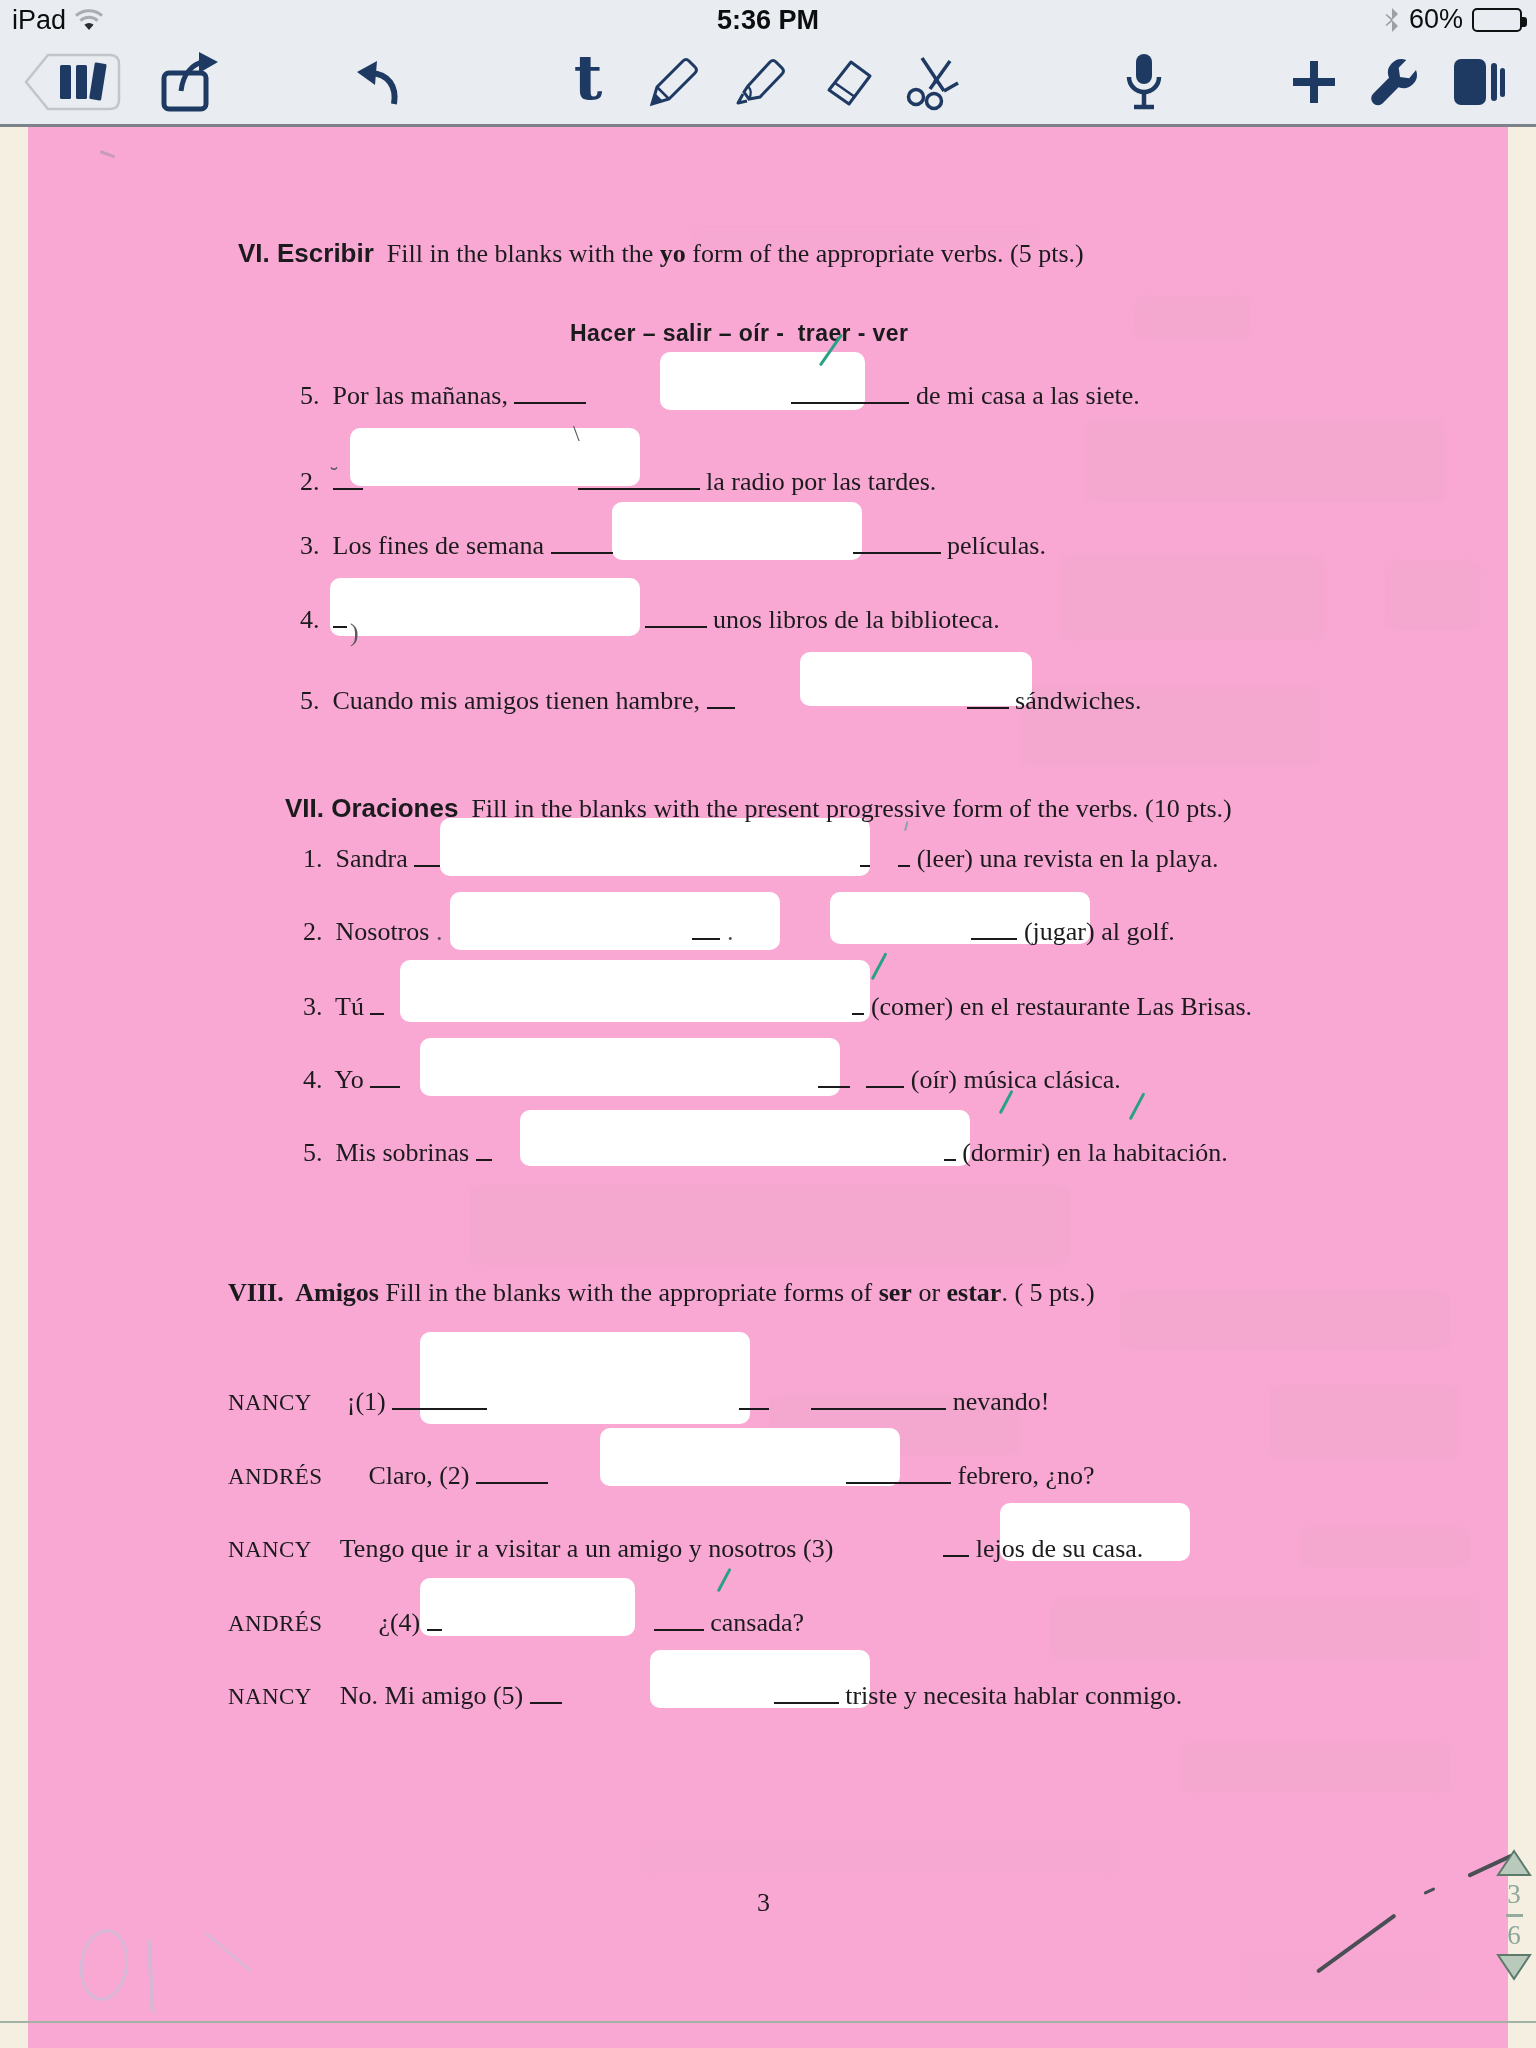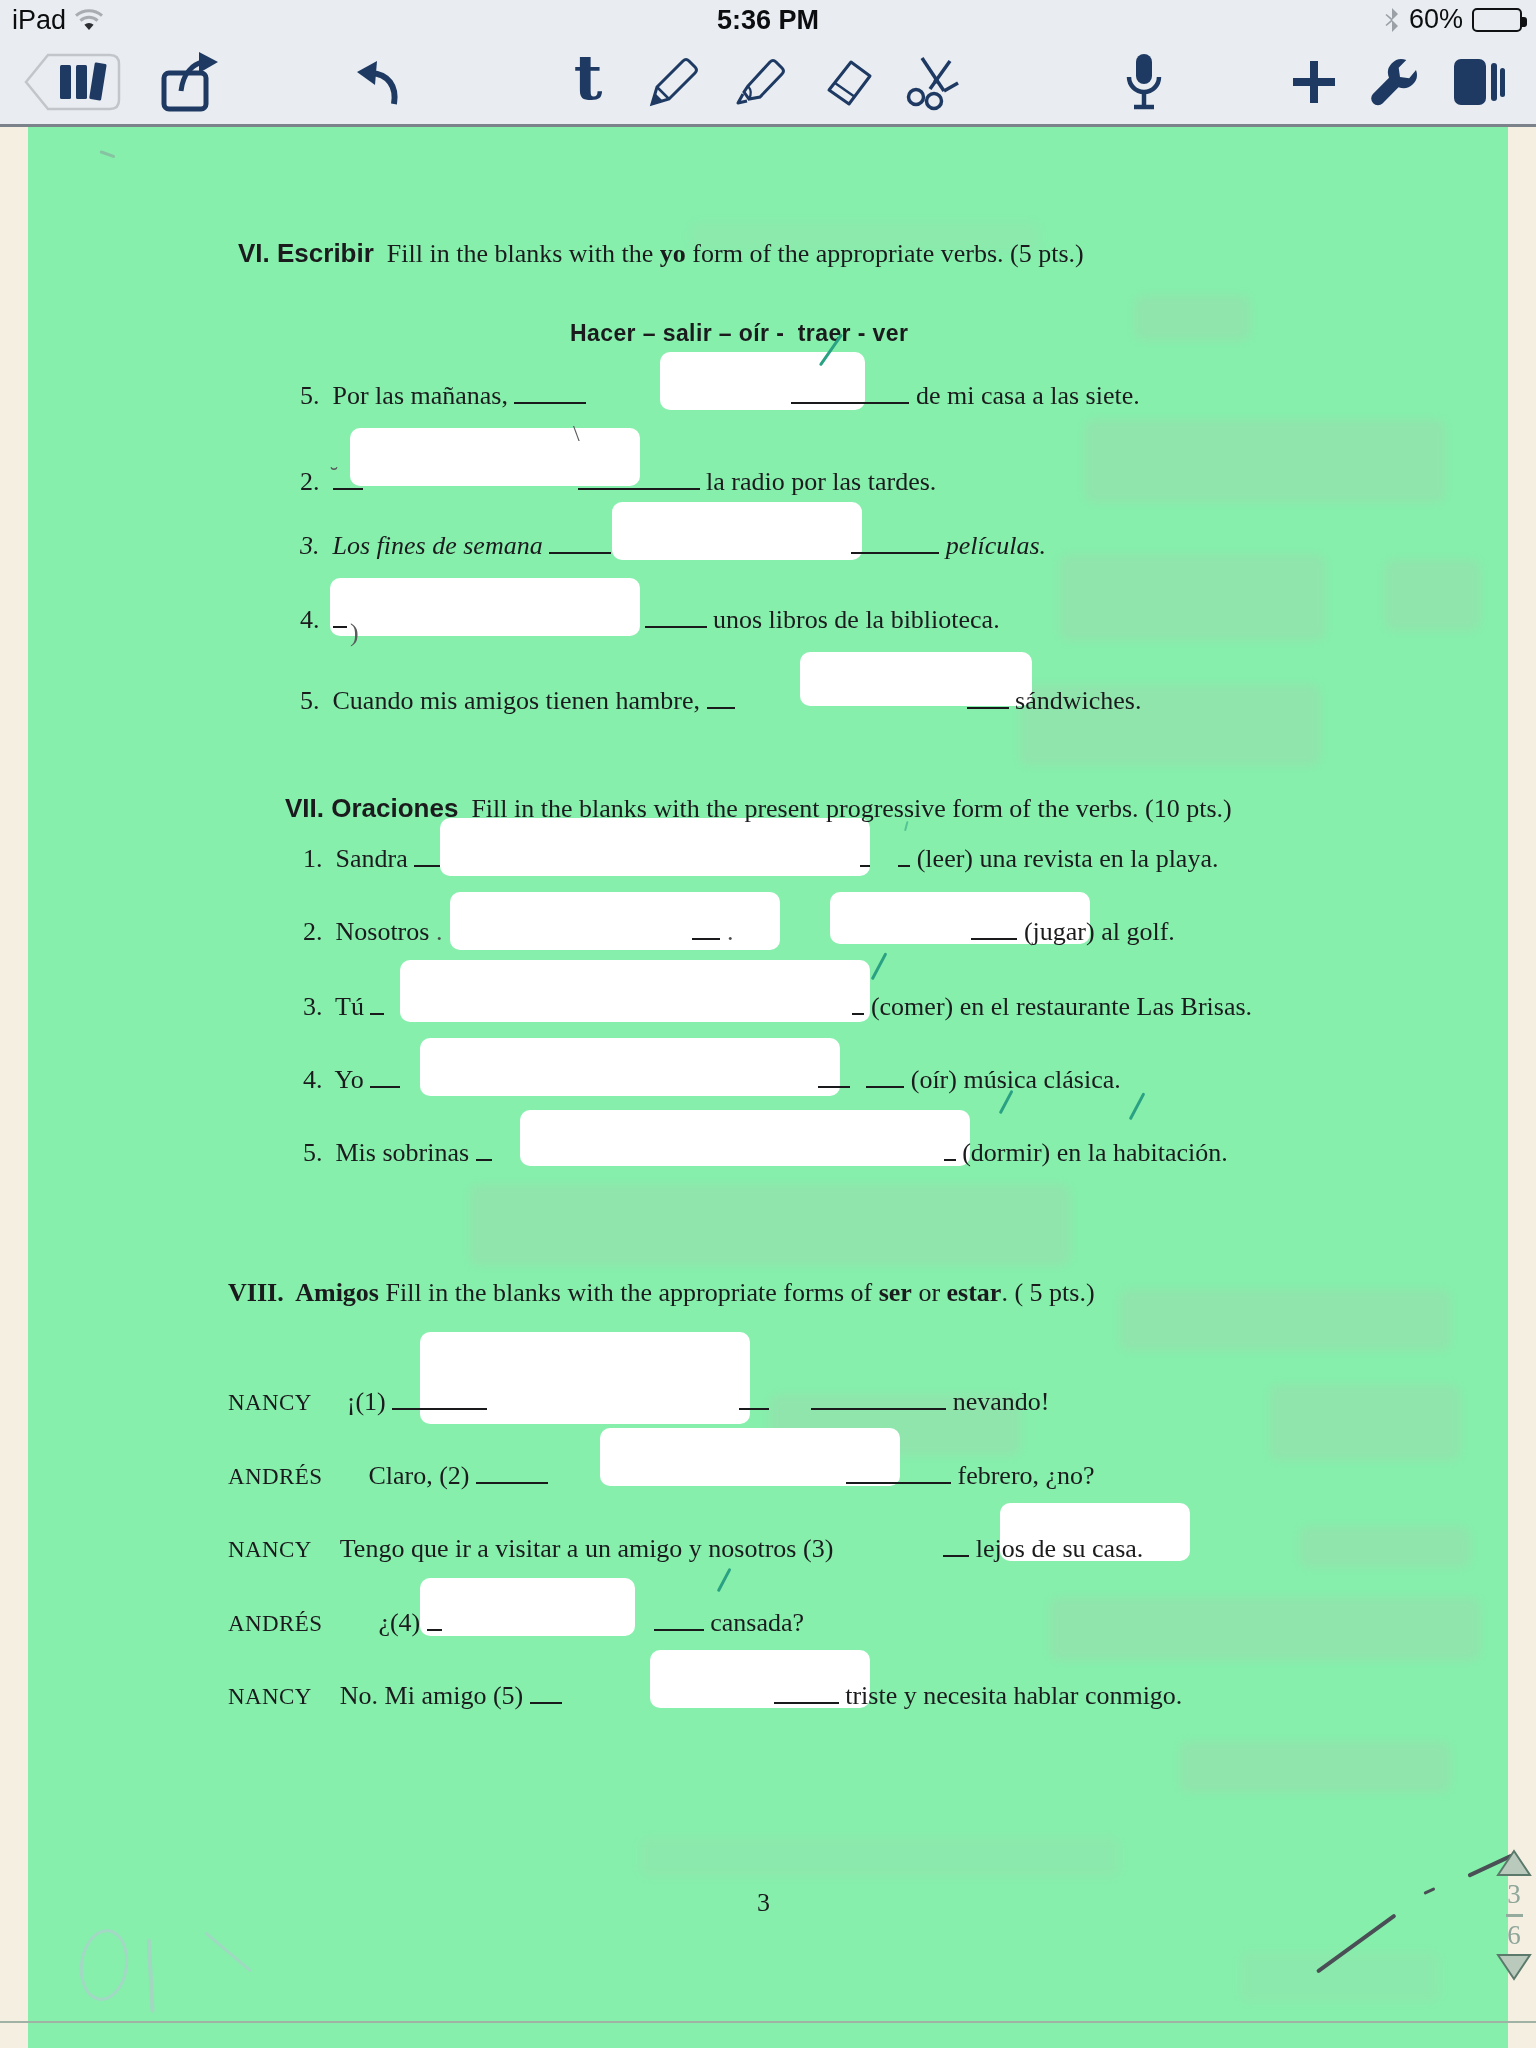--- a/index.html
+++ b/index.html
@@ -20,21 +20,21 @@
   .st-left{position:absolute;left:12px;top:5px;font-size:27px;color:#0c0d0e;display:flex;align-items:center;gap:8px;}
   .st-center{position:absolute;left:0;top:5px;width:1536px;text-align:center;font-size:27px;font-weight:700;color:#0c0d0e;}
   .st-right{position:absolute;right:14px;top:4px;display:flex;align-items:center;gap:9px;font-size:27px;color:#0c0d0e;}
   .battery{position:relative;width:50px;height:24px;border:2px solid #101113;border-radius:5px;padding:2px;box-sizing:border-box;}
   .battery .fill{height:100%;width:62%;background:#101113;border-radius:2px;}
   .battery .tip{position:absolute;right:-7px;top:7px;width:5px;height:10px;background:#101113;border-radius:0 3px 3px 0;}
   
   .tb{position:absolute;top:44px;height:76px;display:flex;align-items:center;justify-content:center;background:none;border:none;padding:0;cursor:pointer;}
   #t-glyph{font-family:"DejaVu Serif",serif;font-weight:bold;font-size:62px;line-height:1;color:#1e3a63;transform:translateY(-4px);}
   
-  #doc{position:absolute;left:0;top:127px;width:1536px;height:1921px;background:#86efac;}
+  #doc{position:absolute;left:0;top:127px;width:1536px;height:1921px;background:#f9a8d4;}
   .edge{position:absolute;top:0;width:28px;height:1921px;background:#f5efe2;}
   #overlay{position:absolute;left:0;top:-127px;width:1536px;height:2048px;}
   .line{position:absolute;white-space:pre;font-family:"Liberation Serif",serif;font-size:26px;color:#1b1b1d;}
   .seg-sr{}
   .seg-srb{font-weight:bold;}
   .seg-ssb{font-family:"Liberation Sans",sans-serif;font-weight:bold;}
   .seg-spk{font-weight:normal;font-size:23px;letter-spacing:.4px;}
   .seg-dim{color:#4c4c4e;}
   .seg-blank{display:inline-block;height:.95em;border-bottom:2px solid #1a1a1c;}
   .seg-gap{display:inline-block;height:.95em;}
@@ -190,21 +190,21 @@
       <div class="patch" style="width: 450px; height: 56px; position: absolute; left: 520px; top: 1110px;"></div>
       <div class="patch" style="width: 330px; height: 92px; position: absolute; left: 420px; top: 1332px;"></div>
       <div class="patch" style="width: 300px; height: 58px; position: absolute; left: 600px; top: 1428px;"></div>
       <div class="patch" style="width: 190px; height: 58px; position: absolute; left: 1000px; top: 1503px;"></div>
       <div class="patch" style="width: 215px; height: 58px; position: absolute; left: 420px; top: 1578px;"></div>
       <div class="patch" style="width: 220px; height: 58px; position: absolute; left: 650px; top: 1650px;"></div>
       <div class="line" style="position: absolute; left: 238px; top: 238px;"><span class="seg-ssb">VI. Escribir</span><span class="seg-sr">  Fill in the blanks with the </span><span class="seg-srb">yo</span><span class="seg-sr"> form of the appropriate verbs. (5 pts.)</span></div>
       <div class="line wordbank" style="position: absolute; left: 570px; top: 320px;"><span class="seg-ssb">Hacer – salir – oír -  traer - ver</span></div>
       <div class="line" style="position: absolute; left: 300px; top: 377px;"><span class="seg-sr">5.  Por las mañanas, </span><span class="seg-blank" style="width: 72px;"></span><span class="seg-gap" style="width: 205px;"></span><span class="seg-blank" style="width: 118px;"></span><span class="seg-sr"> de mi casa a las siete.</span></div>
       <div class="line" style="position: absolute; left: 300px; top: 452px; margin-top: 11px;"><span class="seg-sr">2.  </span><span class="seg-blank" style="width: 30px;"></span><span class="seg-gap" style="width: 215px;"></span><span class="seg-blank" style="width: 122px;"></span><span class="seg-sr"> la radio por las tardes.</span></div>
-      <div class="line" style="position: absolute; left: 300px; top: 527px; font-style: italic;"><span class="seg-sr">3.  Los fines de semana </span><span class="seg-blank" style="width: 62px;"></span><span class="seg-gap" style="width: 240px;"></span><span class="seg-blank" style="width: 88px;"></span><span class="seg-sr"> películas.</span></div>
+      <div class="line" style="position: absolute; left: 300px; top: 527px;"><span class="seg-sr">3.  Los fines de semana </span><span class="seg-blank" style="width: 62px;"></span><span class="seg-gap" style="width: 240px;"></span><span class="seg-blank" style="width: 88px;"></span><span class="seg-sr"> películas.</span></div>
       <div class="line" style="position: absolute; left: 300px; top: 601px;"><span class="seg-sr">4.  </span><span class="seg-blank" style="width: 14px;"></span><span class="seg-gap" style="width: 298px;"></span><span class="seg-blank" style="width: 62px;"></span><span class="seg-sr"> unos libros de la biblioteca.</span></div>
       <div class="line" style="position: absolute; left: 300px; top: 675px; margin-top: 7px;"><span class="seg-sr">5.  Cuando mis amigos tienen hambre, </span><span class="seg-blank" style="width: 28px;"></span><span class="seg-gap" style="width: 232px;"></span><span class="seg-blank" style="width: 42px;"></span><span class="seg-sr"> sándwiches.</span></div>
       <div class="line" style="position: absolute; left: 285px; top: 793px;"><span class="seg-ssb">VII. Oraciones</span><span class="seg-sr">  Fill in the blanks with the present progressive form of the verbs. (10 pts.)</span></div>
       <div class="line" style="position: absolute; left: 303px; top: 840px;"><span class="seg-sr">1.  Sandra </span><span class="seg-blank" style="width: 26px;"></span><span class="seg-gap" style="width: 420px;"></span><span class="seg-blank" style="width: 10px;"></span><span class="seg-gap" style="width: 28px;"></span><span class="seg-blank" style="width: 12px;"></span><span class="seg-sr"> (leer) una revista en la playa.</span></div>
       <div class="line" style="position: absolute; left: 303px; top: 913px;"><span class="seg-sr">2.  Nosotros</span><span class="seg-dim"> .</span><span class="seg-gap" style="width: 250px;"></span><span class="seg-blank" style="width: 28px;"></span><span class="seg-dim"> .</span><span class="seg-gap" style="width: 238px;"></span><span class="seg-blank" style="width: 46px;"></span><span class="seg-sr"> (jugar) al golf.</span></div>
       <div class="line" style="position: absolute; left: 303px; top: 988px;"><span class="seg-sr">3.  Tú </span><span class="seg-blank" style="width: 14px;"></span><span class="seg-gap" style="width: 468px;"></span><span class="seg-blank" style="width: 12px;"></span><span class="seg-sr"> (comer) en el restaurante Las Brisas.</span></div>
       <div class="line" style="position: absolute; left: 303px; top: 1061px;"><span class="seg-sr">4.  Yo </span><span class="seg-blank" style="width: 30px;"></span><span class="seg-gap" style="width: 418px;"></span><span class="seg-blank" style="width: 32px;"></span><span class="seg-gap" style="width: 16px;"></span><span class="seg-blank" style="width: 38px;"></span><span class="seg-sr"> (oír) música clásica.</span></div>
       <div class="line" style="position: absolute; left: 303px; top: 1134px;"><span class="seg-sr">5.  Mis sobrinas </span><span class="seg-blank" style="width: 16px;"></span><span class="seg-gap" style="width: 452px;"></span><span class="seg-blank" style="width: 12px;"></span><span class="seg-sr"> (dormir) en la habitación.</span></div>
       <div class="line" style="position: absolute; left: 228px; top: 1278px;"><span class="seg-srb">VIII.  Amigos</span><span class="seg-sr"> Fill in the blanks with the appropriate forms of </span><span class="seg-srb">ser</span><span class="seg-sr"> or </span><span class="seg-srb">estar</span><span class="seg-sr">. ( 5 pts.)</span></div>
       <div class="line" style="position: absolute; left: 228px; top: 1383px;"><span class="seg-spk">NANCY</span><span class="seg-gap" style="width: 35px;"></span><span class="seg-sr">¡(1) </span><span class="seg-blank" style="width: 95px;"></span><span class="seg-gap" style="width: 252px;"></span><span class="seg-blank" style="width: 30px;"></span><span class="seg-gap" style="width: 42px;"></span><span class="seg-blank" style="width: 135px;"></span><span class="seg-sr"> nevando!</span></div>

